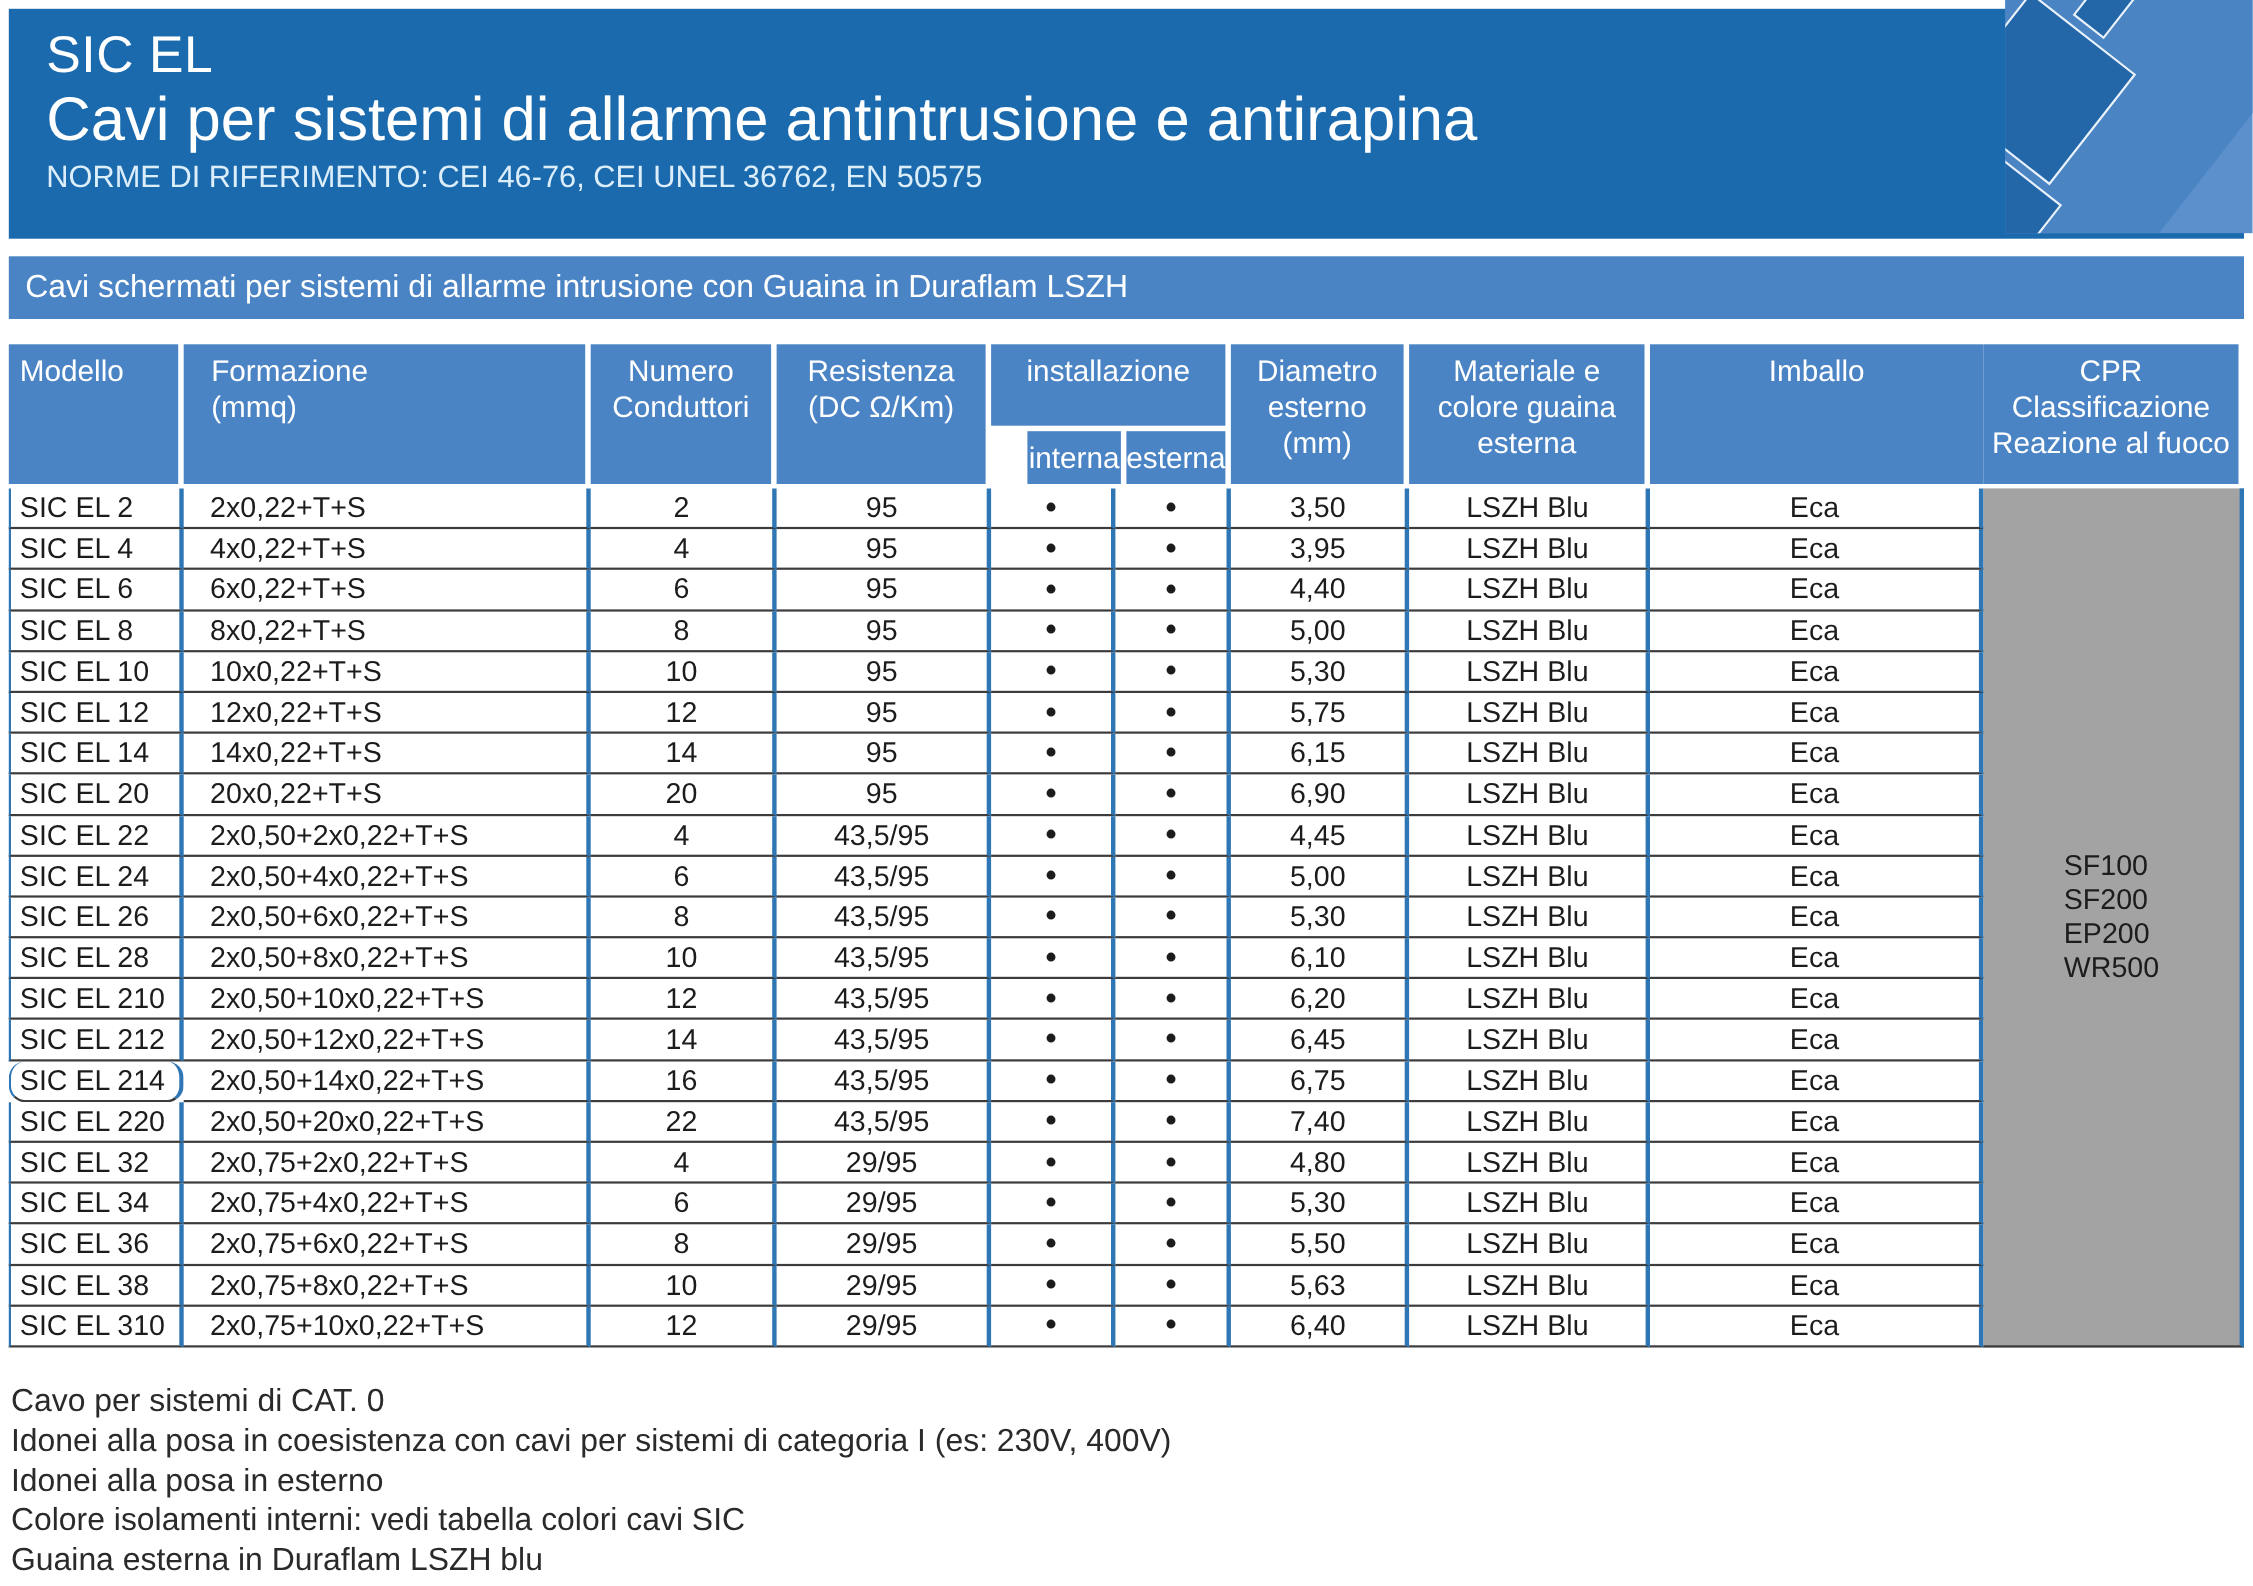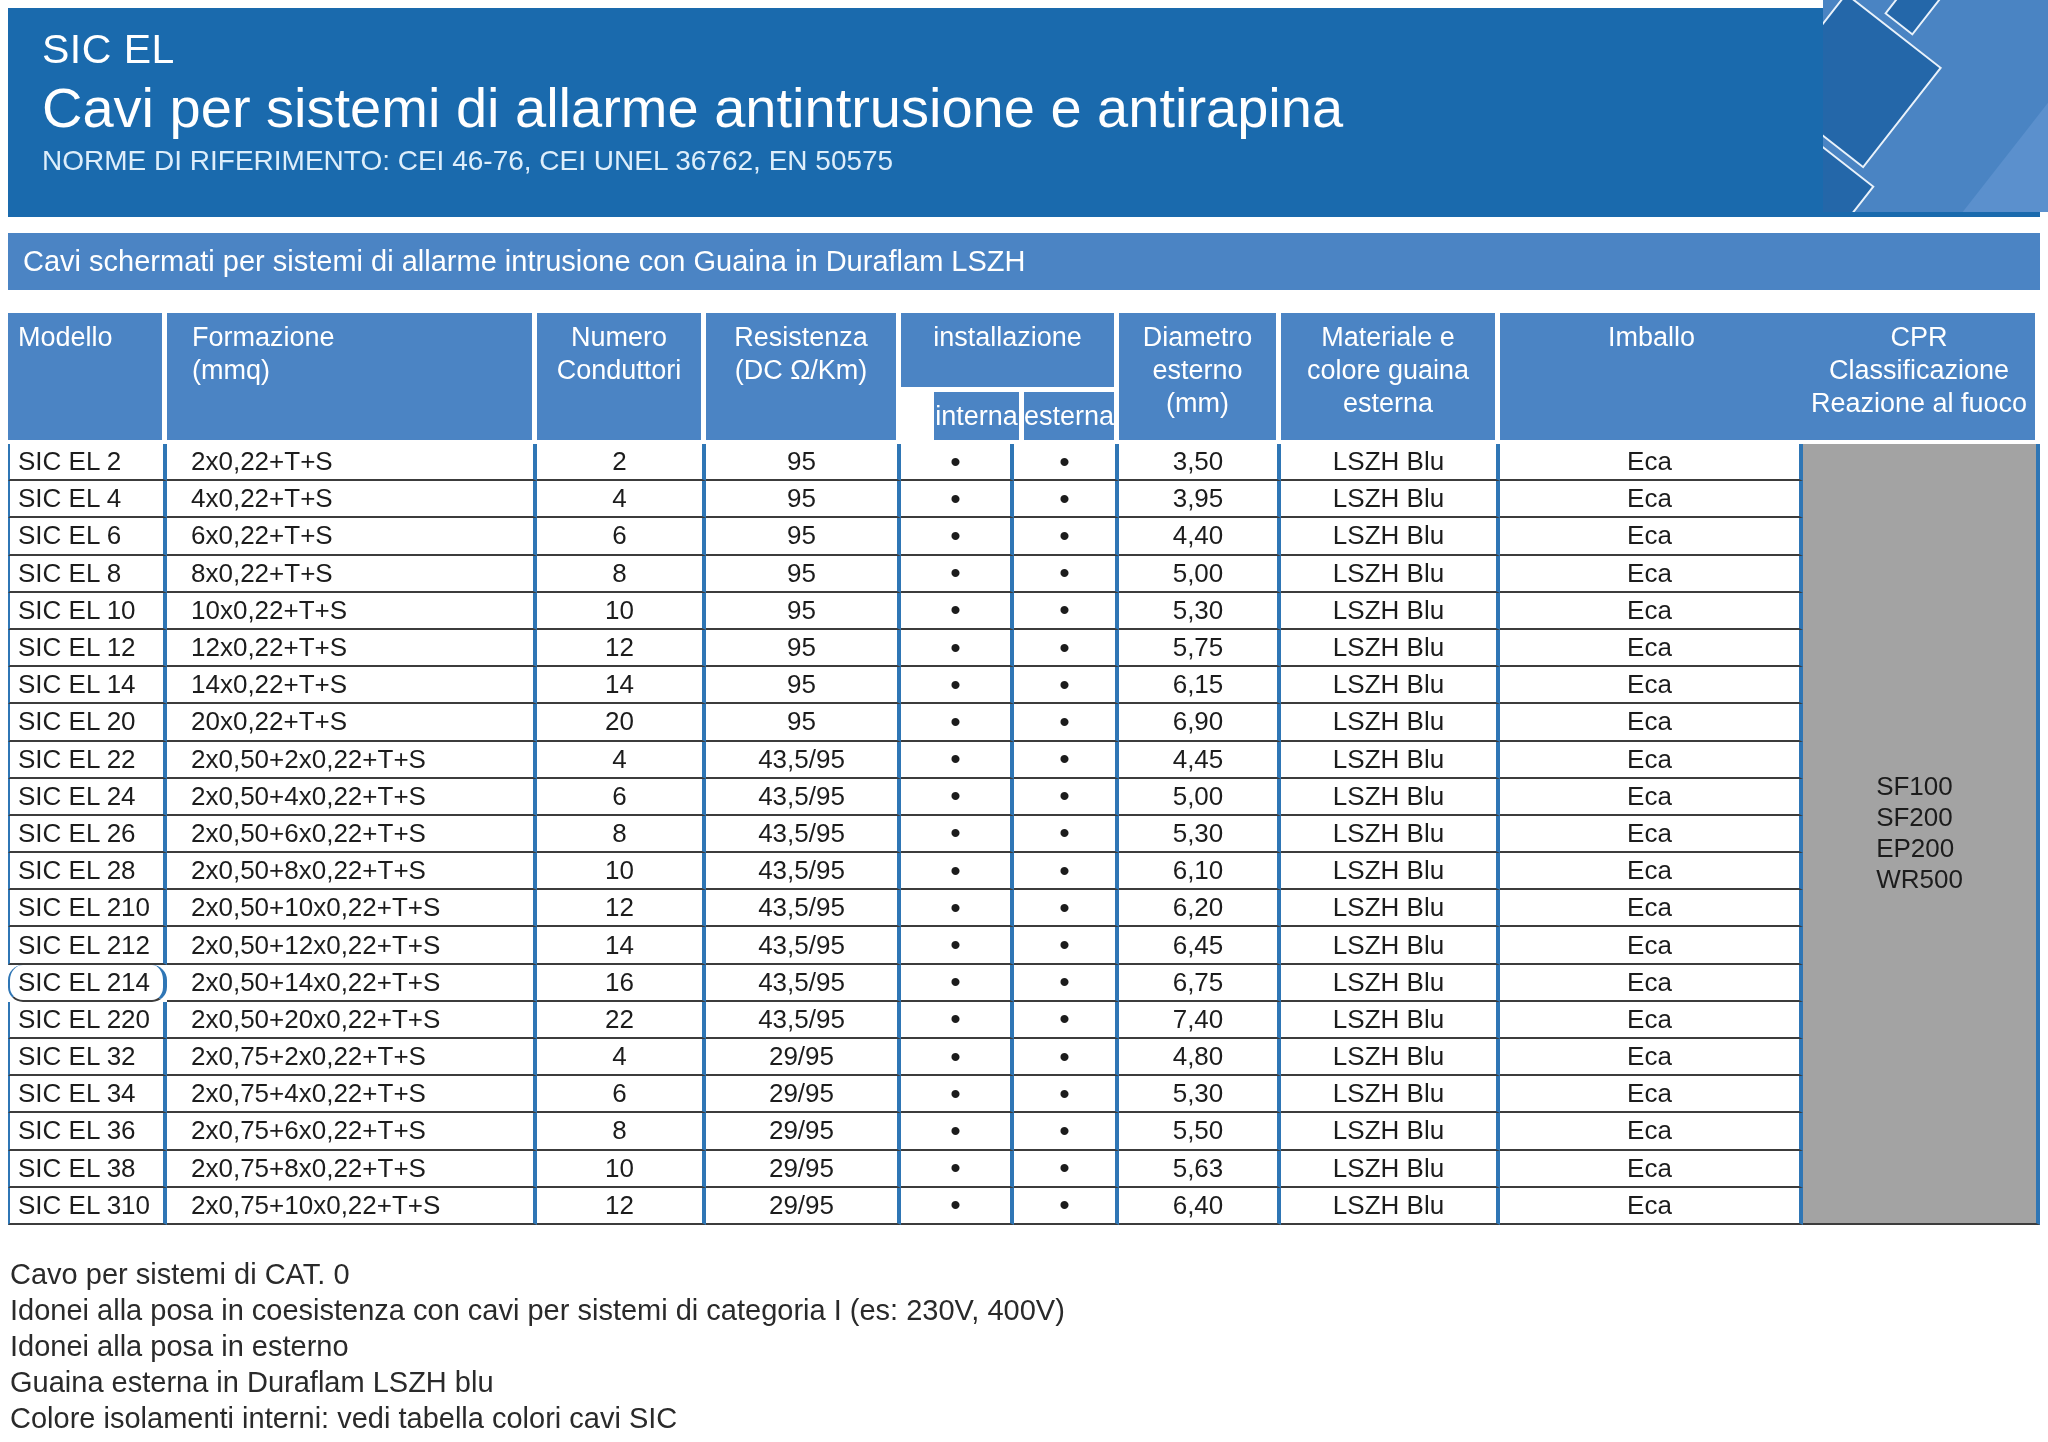--- a/index.html
+++ b/index.html
@@ -7,21 +7,21 @@
     position:relative; width:2048px; height:1442px; background:#ffffff;
     font-family:"Liberation Sans", sans-serif; overflow:hidden;
   }
 
   
   .hdr {
     position:absolute; left:8px; top:8px; width:2032px; height:209px;
     background:#1a6aad; color:#ffffff; box-sizing:border-box;
     padding:16px 0 0 34px;
   }
-  .hdr-title   { font-size:41px; line-height:50px; letter-spacing:0.5px; }
+  .hdr-title   { font-size:47px; line-height:50px; letter-spacing:0.5px; }
   .hdr-sub     { font-size:56px; line-height:64px; margin-top:2px; }
   .hdr-norms   { font-size:28px; line-height:34px; margin-top:4px; color:#ddeefb; }
 
   
   .corner {
     position:absolute; left:1823px; top:0; width:225px; height:212px;
     background:#5b90cd; overflow:hidden;
   }
   .corner-shade {
     position:absolute; left:-150px; top:-220px; width:360px; height:560px;
@@ -341,17 +341,17 @@
       <div class="cell col5" style="grid-area: 21 / 6;">•</div>
       <div class="cell col6" style="grid-area: 21 / 7;">6,40</div>
       <div class="cell col7" style="grid-area: 21 / 8;">LSZH Blu</div>
       <div class="cell col8" style="grid-area: 21 / 9;">Eca</div>
     </div>
 
   <footer class="notes">
     <div>Cavo per sistemi di CAT. 0</div>
     <div>Idonei alla posa in coesistenza con cavi per sistemi di categoria I (es: 230V, 400V)</div>
     <div>Idonei alla posa in esterno</div>
+    <div>Colore isolamenti interni: vedi tabella colori cavi SIC</div>
     <div>Guaina esterna in Duraflam LSZH blu</div>
-    <div>Colore isolamenti interni: vedi tabella colori cavi SIC</div>
   </footer>
 
 </div>
 
 </body></html>

